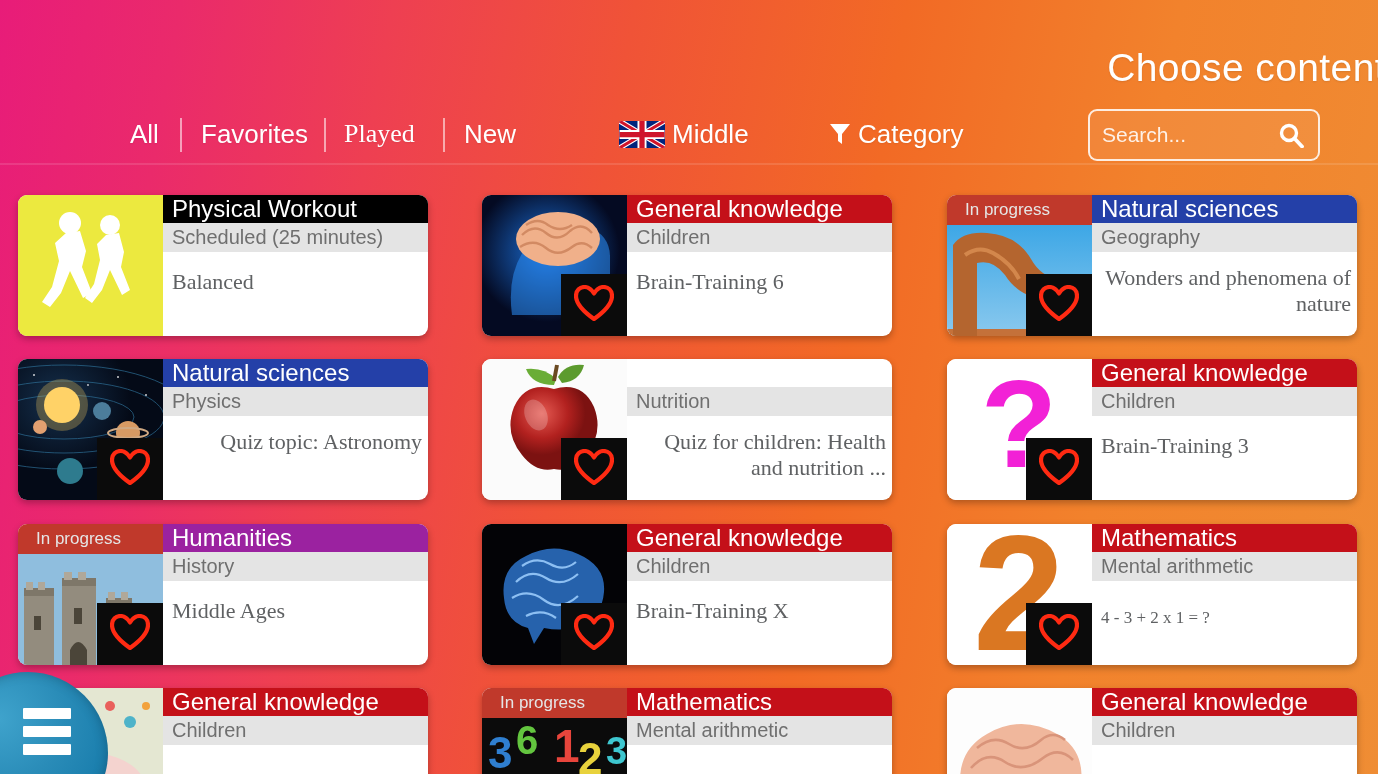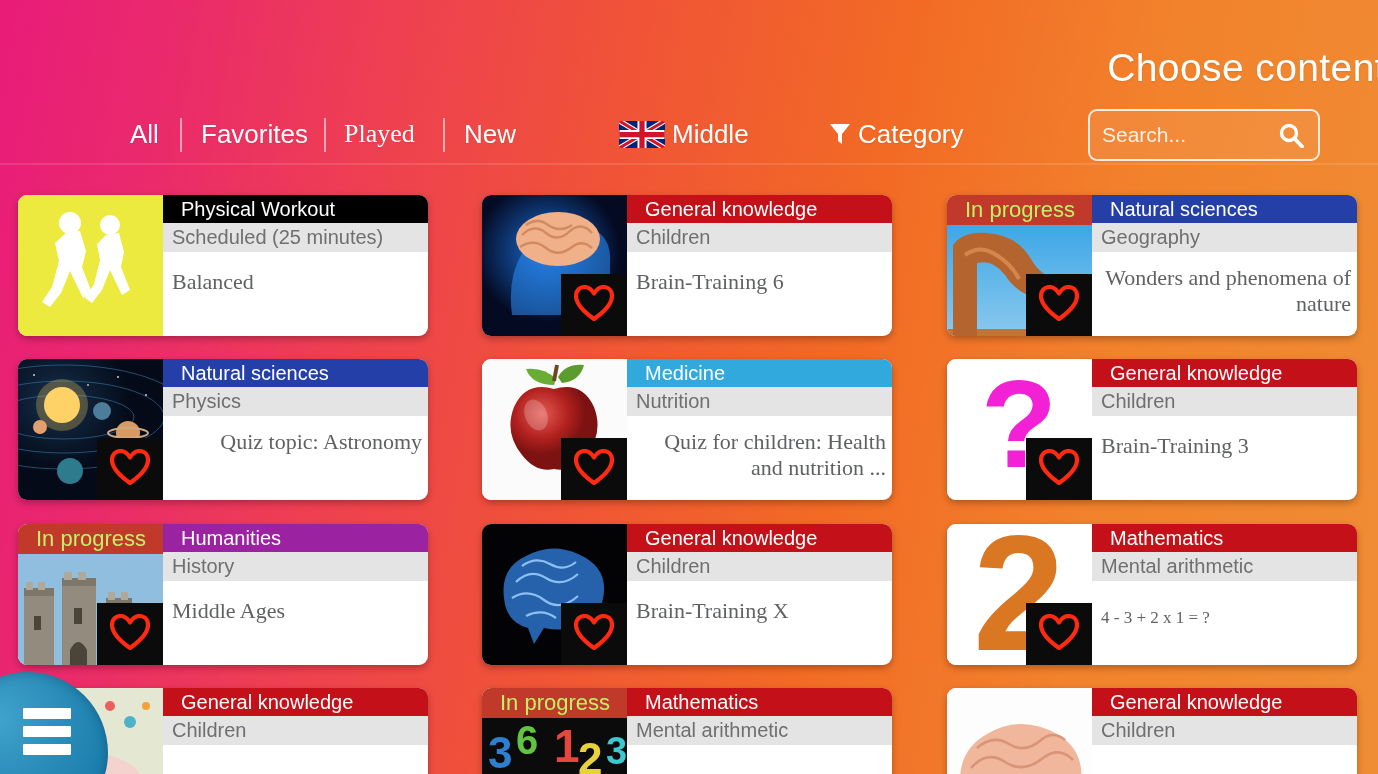--- a/index.html
+++ b/index.html
@@ -70,35 +70,35 @@
     background: #ffffff;
     box-shadow: 0 3px 7px rgba(0,0,0,0.28);
   }
   .thumb {
     position: absolute; left: 0; top: 0; width: 145px; height: 141px;
     overflow: hidden;
   }
   .thumb-img { position: absolute; left: 0; top: 0; width: 145px; height: 141px; }
   .badge-inprogress {
     position: absolute; left: 0; top: 0; width: 145px; height: 30px;
-    background: #c0392b; color: #bef264;
-    font-size: 22px; line-height: 30px; padding-left: 18px;
+    background: #c0392b; color: #e5e5e5;
+    font-size: 17px; line-height: 30px; padding-left: 18px;
     z-index: 5; white-space: nowrap;
   }
   .thumb.has-badge .thumb-img { top: 30px; height: 111px; }
   .fav-badge {
     position: absolute; left: 79px; bottom: 0; width: 66px; height: 62px;
     background: #0b0b0b; z-index: 6;
     display: flex; align-items: center; justify-content: center;
   }
   .card-body { position: absolute; left: 145px; top: 0; width: 265px; height: 141px; }
   .cat-head {
     position: absolute; left: 0; top: 0; width: 265px; height: 28px;
-    color: #ffffff; font-size: 20px; line-height: 28px;
-    padding-left: 18px; white-space: nowrap; overflow: hidden;
+    color: #ffffff; font-size: 24px; line-height: 28px;
+    padding-left: 9px; white-space: nowrap; overflow: hidden;
   }
   .subcat {
     position: absolute; left: 0; top: 28px; width: 265px; height: 29px;
     background: #e4e4e4; color: #6f6f6f; font-size: 20px; line-height: 29px;
     padding-left: 9px; white-space: nowrap; overflow: hidden;
   }
   .desc {
     position: absolute; left: 0; top: 62px; width: 265px; height: 79px;
     color: #5f6163; font-size: 22px; line-height: 26px;
     padding: 12px 6px 0 9px;
@@ -326,21 +326,20 @@
       </div>
 
       <div class="fav-badge">
           <span><svg width="40" height="36" viewBox="0 0 40 36">
   <path d="M20,34 C6,24 2,16 2,11 C2,5 6,2 10.5,2 C14,2 17.5,4.5 20,8.5
            C22.5,4.5 26,2 29.5,2 C34,2 38,5 38,11 C38,16 34,24 20,34 Z" fill="none" stroke="#ff2a12" stroke-width="4.2" stroke-linejoin="round"></path>
 </svg></span>
         </div>
     </div>
     <div class="card-body">
-      <div class="cat-head" style="background:#31a9dd;">Medicine</div>
       <div class="subcat">Nutrition</div>
       <div class="desc  two-line">Quiz for children: Health and nutrition ...</div>
     </div>
     </div>
     <div class="card" style="left: 947px; top: 194px;">
     <div class="thumb ">
       <div class="thumb-img">
         <svg viewBox="0 0 145 141" width="145" height="141" preserveAspectRatio="none">
       <rect width="145" height="141" fill="#ffffff"></rect>
       <text x="72" y="108" font-size="125" font-family="Liberation Sans, sans-serif" font-weight="bold" fill="#f221d6" text-anchor="middle">?</text>

